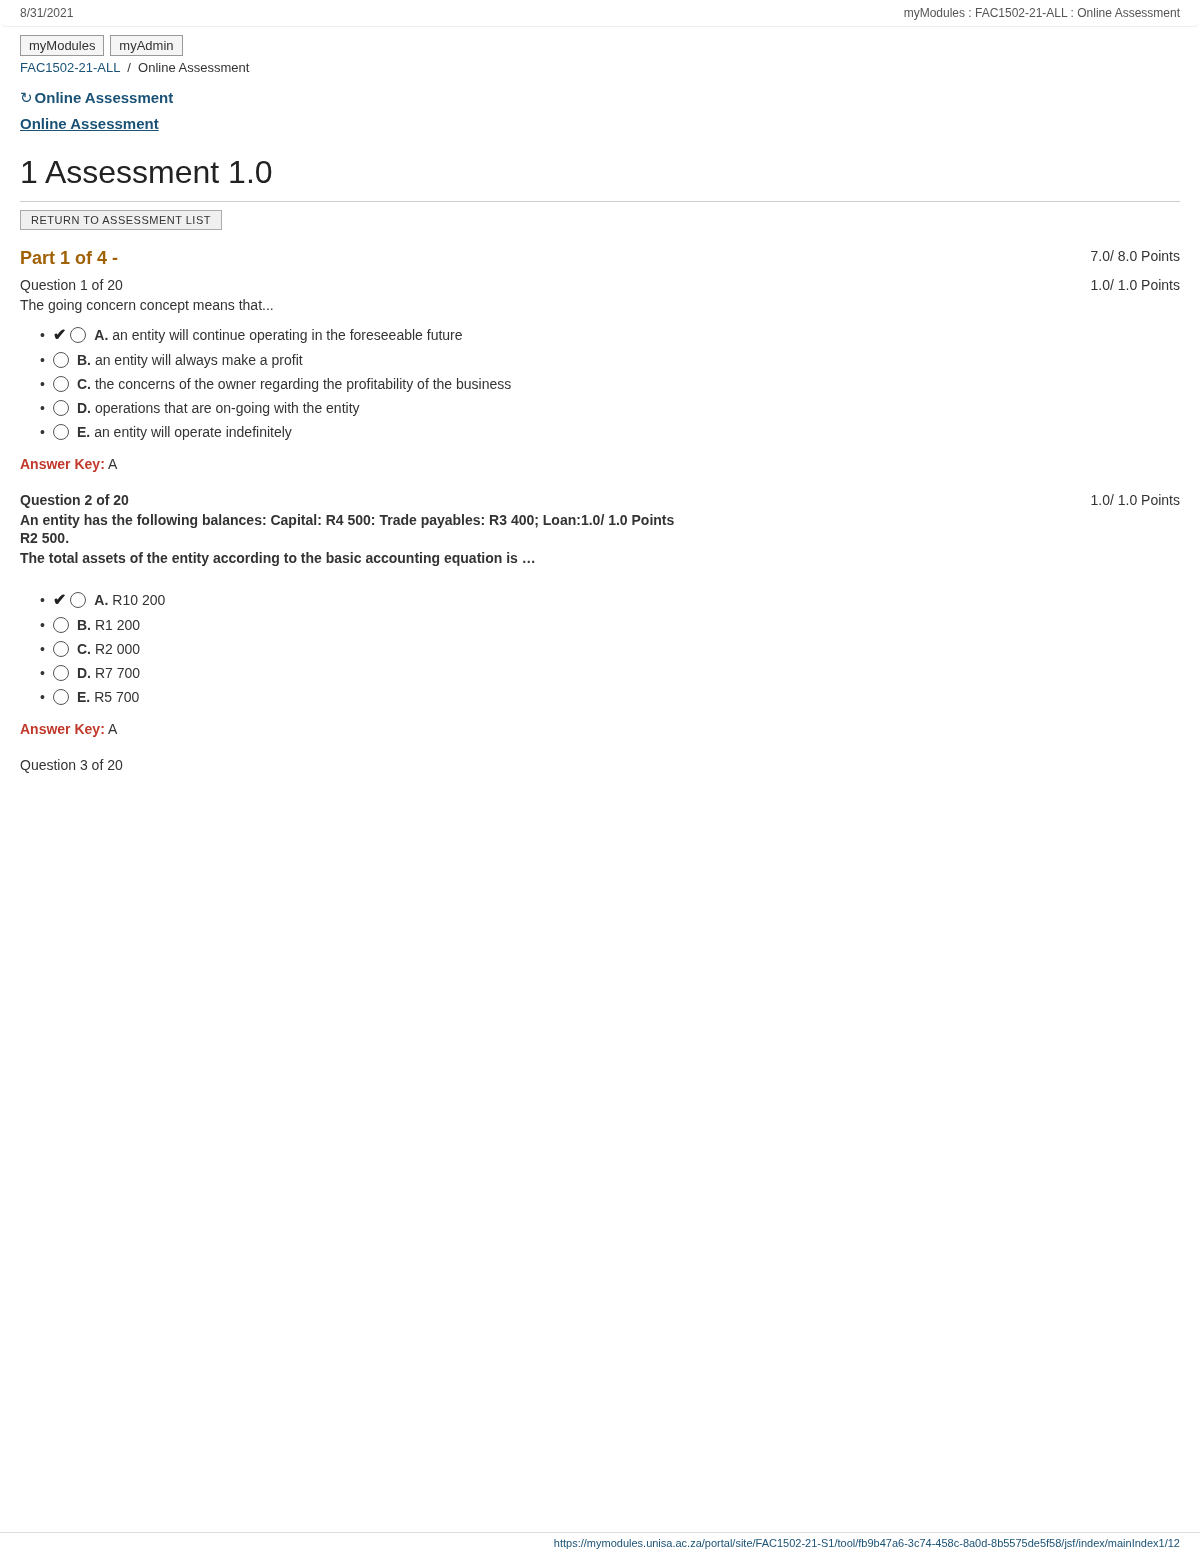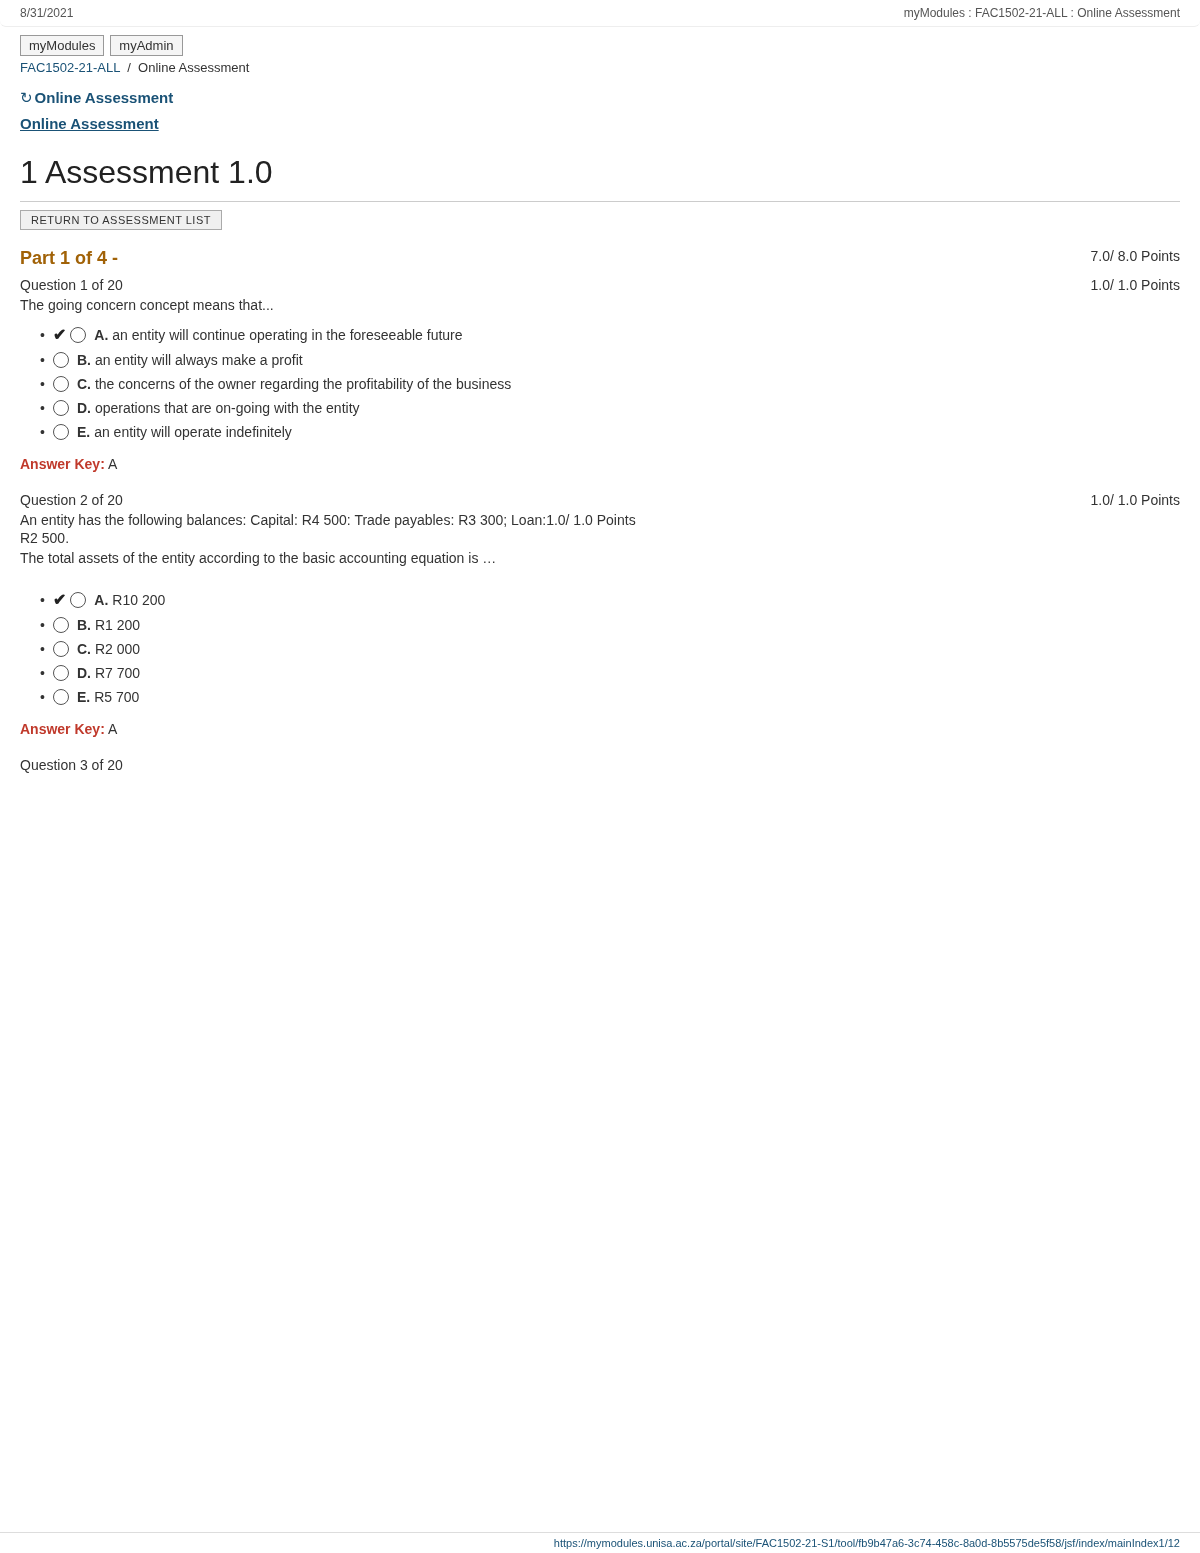--- a/index.html
+++ b/index.html
@@ -256,24 +256,24 @@
     </ul>
 
     <div class="answer-key-row">
       <span class="answer-key-label">Answer Key:</span>
       <span class="answer-key-value">A</span>
     </div>
   </div>
 
   <div class="question-block">
     <div style="display:flex; justify-content:space-between; align-items:flex-start;">
-      <div style="max-width: 820px;">
+      <div style="max-width: 820px; font-weight: bold;">
         <div class="question-number">Question 2 of 20</div>
         <div class="question-text">
-          <span>An entity has the following balances: Capital: R4 500: Trade payables: R3 300; Loan:</span><span style="color:#333;">1.0/ 1.0 Points</span><span style="display:block;margin-top:2px;">R2 500.</span>
+          <span>An entity has the following balances: Capital: R4 500: Trade payables: R3 400; Loan:</span><span style="color:#333;">1.0/ 1.0 Points</span><span style="display:block;margin-top:2px;">R2 500.</span>
           <span style="display:block;margin-top:4px;">The total assets of the entity according to the basic accounting equation is …</span>
         </div>
       </div>
       <div class="question-points">1.0/ 1.0 Points</div>
     </div>
 
     <ul class="options-list" style="margin-top:12px;">
 
       <li>
         <span class="bullet">•</span>

